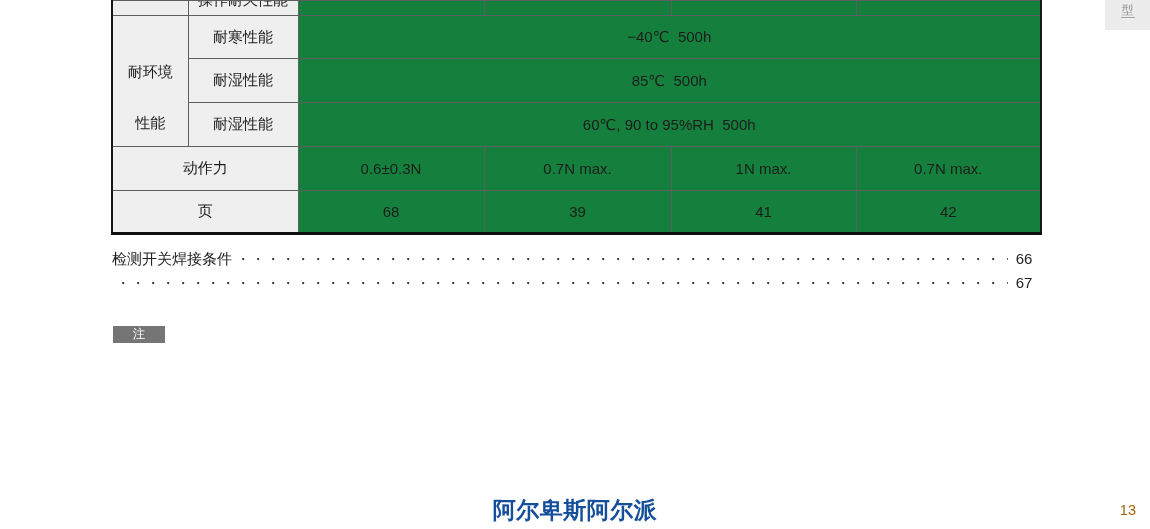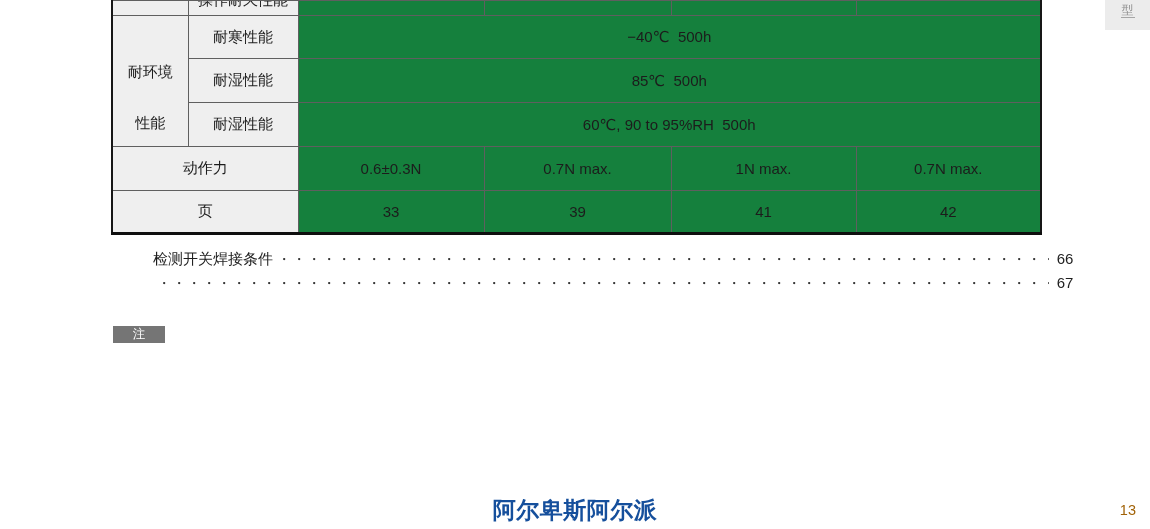--- a/index.html
+++ b/index.html
@@ -24,21 +24,21 @@
   td.val { background:#15803d; font-size:14px; white-space:pre; }
   tr.r-clip td { height:15px; }
   tr.r-norm td { height:43px;text-align:center; }
   td.clip-cell { position:relative; overflow:hidden; }
   td.clip-cell span {
     position:absolute; top:-10px; left:0; right:0; text-align:center; font-size:15px;
   }
   .grp-line { display:block; line-height:1.3;margin-top:32px; }
 
   
-  .toc { position:absolute; left:112px; width:928px;margin-left:41px; }
+  .toc { position:absolute; left:112px; width:928px; }
   .toc-line { display:flex; align-items:baseline; height:20px; }
   .toc-label { white-space:nowrap; font-size:15px; color:#1e1e1e; }
   .toc-dots {
     flex:1; overflow:hidden; white-space:nowrap; font-size:14px;
     color:#2a2a2a; letter-spacing:1px; padding:0 4px;
   }
   .toc-page { width:32px; text-align:center; font-size:15px; color:#1e1e1e; }
 
   
   .note-badge {
@@ -111,21 +111,21 @@
       </tr>
       <tr class="r-norm" style="height:44px">
         <td class="hd" colspan="2">动作力</td>
         <td class="val">0.6±0.3N</td>
         <td class="val">0.7N max.</td>
         <td class="val">1N max.</td>
         <td class="val">0.7N max.</td>
       </tr>
       <tr class="r-norm">
         <td class="hd" colspan="2">页</td>
-        <td class="val">33</td>
+        <td class="val">68</td>
         <td class="val">39</td>
         <td class="val">41</td>
         <td class="val">42</td>
       </tr>
     </tbody>
       </table>
   </div>
 
   <div class="toc" style="top:250px">
     <div class="toc-line">

